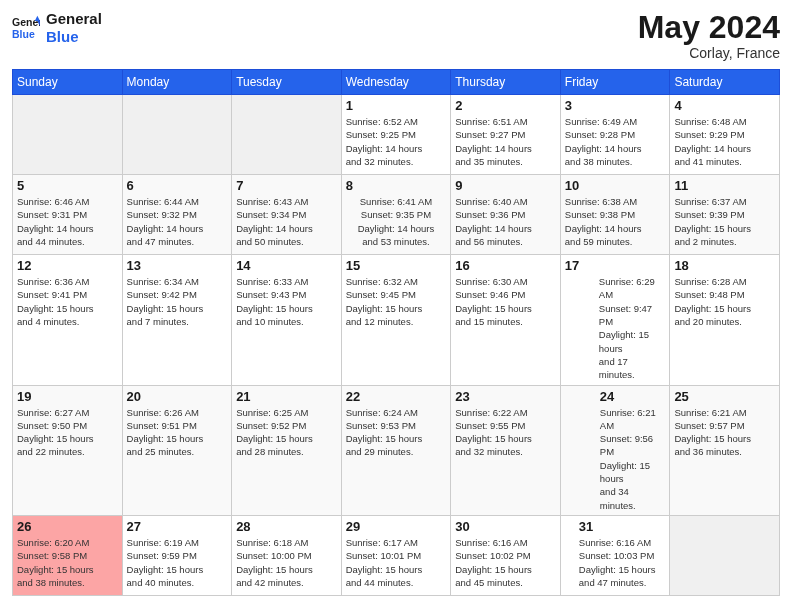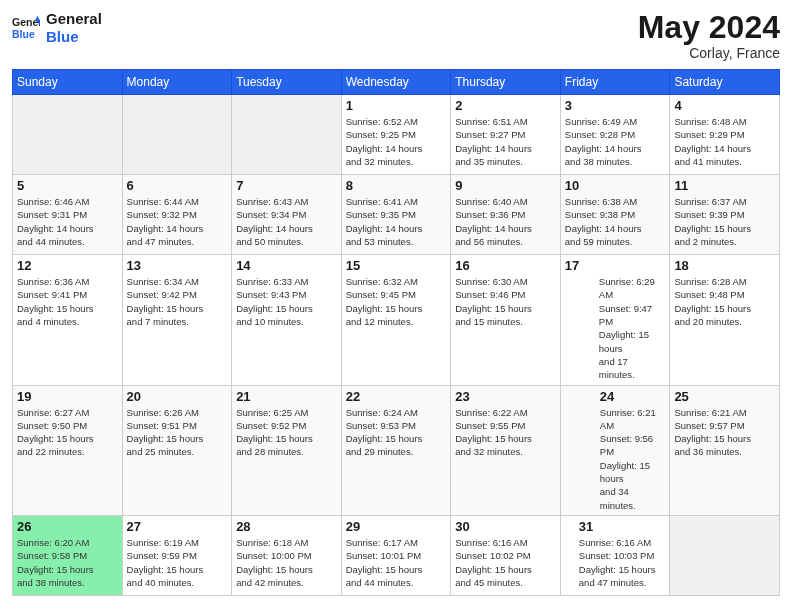--- a/index.html
+++ b/index.html
@@ -173,21 +173,21 @@
           </td>
           <td style="background: rgb(249, 249, 249);">
             <div class="day-num">7</div>
             <div class="day-info" style="white-space: pre-line;">Sunrise: 6:43 AM
 Sunset: 9:34 PM
 Daylight: 14 hours
 and 50 minutes.</div>
           </td>
           <td style="background: rgb(249, 249, 249);">
             <div class="day-num">8</div>
-            <div class="day-info" style="white-space: pre-line;">Sunrise: 6:41 AM
+            <div class="day-info" style="white-space: pre-line; text-align: center;">Sunrise: 6:41 AM
 Sunset: 9:35 PM
 Daylight: 14 hours
 and 53 minutes.</div>
           </td>
           <td style="background: rgb(249, 249, 249);">
             <div class="day-num">9</div>
             <div class="day-info" style="white-space: pre-line;">Sunrise: 6:40 AM
 Sunset: 9:36 PM
 Daylight: 14 hours
 and 56 minutes.</div>
@@ -303,21 +303,21 @@
           </td>
           <td style="background: rgb(249, 249, 249);">
             <div class="day-num">25</div>
             <div class="day-info" style="white-space: pre-line;">Sunrise: 6:21 AM
 Sunset: 9:57 PM
 Daylight: 15 hours
 and 36 minutes.</div>
           </td>
         </tr>
         <tr>
-          <td style="background: #86efac;">
+          <td style="background: #fca5a5;">
             <div class="day-num">26</div>
             <div class="day-info" style="white-space: pre-line;">Sunrise: 6:20 AM
 Sunset: 9:58 PM
 Daylight: 15 hours
 and 38 minutes.</div>
           </td>
           <td style="background: rgb(255, 255, 255);">
             <div class="day-num">27</div>
             <div class="day-info" style="white-space: pre-line;">Sunrise: 6:19 AM
 Sunset: 9:59 PM

